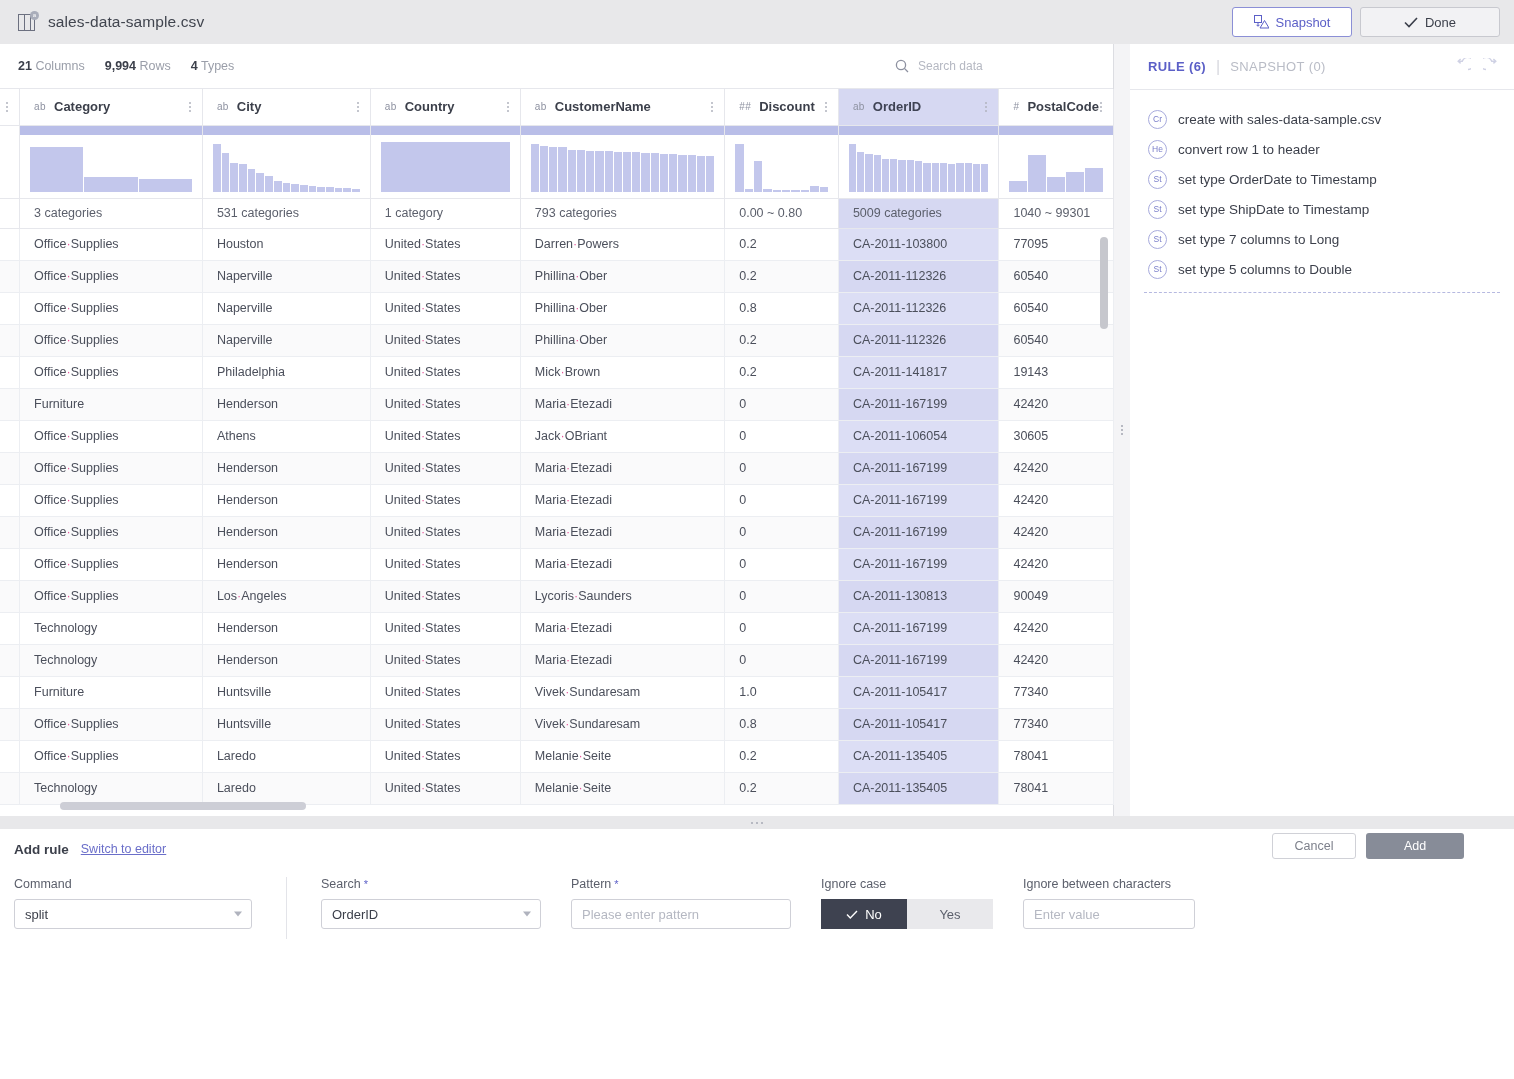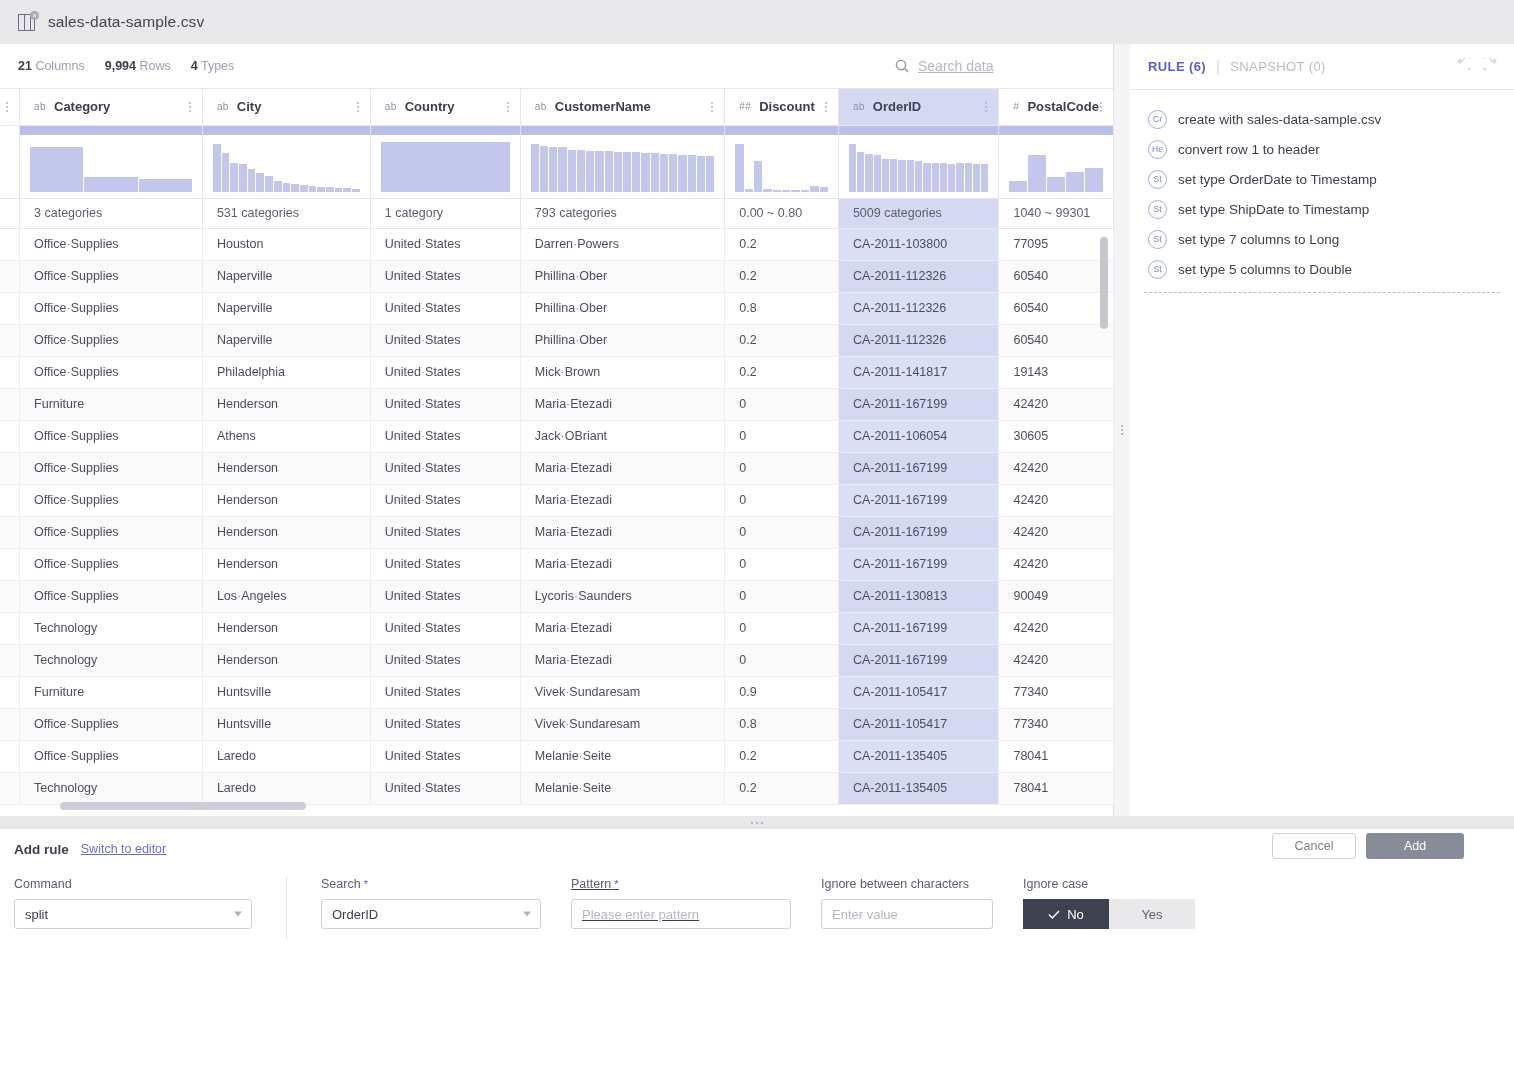--- a/index.html
+++ b/index.html
@@ -50,21 +50,21 @@
   .stats-row {
     height: 45px; display: flex; align-items: center; padding-left: 18px;
     border-bottom: 1px solid #e6e7ec; position: relative;
   }
   .stat { font-size: 12.5px; color: #9a9ea9; margin-right: 20px; }
   .stat b { color: #3b3f4a; font-weight: 700; }
   .search-box {
     position: absolute; left: 895px; top: 50%; transform: translateY(-50%);
     display: flex; align-items: center; gap: 9px;
   }
-  .search-box .ph { font-size: 14px; color: #b5b8c2; text-decoration: underline; }
+  .search-box .ph { font-size: 12px; color: #b5b8c2; }
   
   .tbl-wrap { position: relative; width: 1114px; height: 727px; overflow: hidden; }
   table.grid { border-collapse: collapse; table-layout: fixed; }
   .col-gut { width: 20px; }
   .hdr-row th {
     height: 36px; border-bottom: 1px solid #e6e7ec; border-right: 1px solid #e6e7ec;
     background: #fff; text-align: left; font-weight: 400; vertical-align: middle;
     position: relative;
   }
   .hdr-inner { display: flex; align-items: center; padding: 0 8px 0 14px; }
@@ -189,20 +189,36 @@
 </style>
 </head>
 <body>
 
 <div class="topbar">
   <div class="file-icon">
     <div class="grid"></div>
       <div class="badge">a</div>
   </div>
   <div class="file-title">sales-data-sample.csv</div>
+  <div class="topbar-actions">
+    <div class="btn-snapshot">
+      <svg width="15" height="14" viewBox="0 0 15 14">
+        <rect x="0.5" y="0.5" width="7" height="7" fill="none" stroke="#5b5fc7" stroke-width="1"></rect>
+        <path d="M4 8 L4 11 M2.5 9.8 L4 11.3 L5.5 9.8" stroke="#5b5fc7" stroke-width="1" fill="none"></path>
+        <path d="M6 13 L10.5 5.5 L15 13 Z" fill="none" stroke="#5b5fc7" stroke-width="1"></path>
+      </svg>
+      <span>Snapshot</span>
+    </div>
+    <div class="btn-done">
+      <svg width="14" height="11" viewBox="0 0 14 11">
+        <path d="M1 5.5 L5 9.5 L13 1" stroke="#3b3f4a" stroke-width="1.6" fill="none"></path>
+      </svg>
+      <span>Done</span>
+    </div>
+  </div>
 </div>
 
 <div class="data-pane">
   <div class="stats-row">
     <div class="stat">
       <b>21</b> <span>Columns</span>
     </div>
     <div class="stat">
       <b>9,994</b> <span>Rows</span>
     </div>
@@ -583,21 +599,21 @@
             <td>0</td>
             <td class="sel">CA-2011-167199</td>
             <td>42420</td>
           </tr>
           <tr>
             <td class="col-gut " style="width: 20px;"></td>
             <td>Furniture</td>
             <td>Huntsville</td>
             <td>United<span class="ws">·</span>States</td>
             <td>Vivek<span class="ws">·</span>Sundaresam</td>
-            <td>0.9</td>
+            <td>1.0</td>
             <td class="sel">CA-2011-105417</td>
             <td>77340</td>
           </tr>
           <tr>
             <td class="col-gut " style="width: 20px;"></td>
             <td>Office<span class="ws">·</span>Supplies</td>
             <td>Huntsville</td>
             <td>United<span class="ws">·</span>States</td>
             <td>Vivek<span class="ws">·</span>Sundaresam</td>
             <td>0.8</td>
@@ -714,38 +730,38 @@
     <div class="vsep" style="margin:0 34px;"></div>
     <div class="field" style="width:220px;">
       <label class="flabel">
         <span>Search</span><span class="req">&nbsp;*</span>
       </label>
       <div class="fsel">
         <span>OrderID</span>
         <span class="caret"></span>
       </div>
     </div>
-    <div class="field" style="width:220px; margin-left:30px;text-decoration:underline;">
+    <div class="field" style="width:220px; margin-left:30px;">
       <label class="flabel">
         <span>Pattern</span><span class="req">&nbsp;*</span>
       </label>
       <div class="finput ph">Please enter pattern</div>
-    </div>
-    <div class="field" style="width:172px; margin-left:30px;">
-      <label class="flabel">Ignore between characters</label>
-      <div class="finput ph">Enter value</div>
     </div>
     <div class="field" style="width:172px; margin-left:30px;">
       <label class="flabel">Ignore case</label>
       <div class="toggle">
         <div class="tg on">
           <svg width="12" height="9" viewBox="0 0 12 9">
             <path d="M1 4.6 L4.3 8 L11 1" stroke="#fff" stroke-width="1.4" fill="none"></path>
           </svg>
           <span>No</span>
         </div>
         <div class="tg off">
           <span>Yes</span>
         </div>
       </div>
     </div>
+    <div class="field" style="width:172px; margin-left:30px;">
+      <label class="flabel">Ignore between characters</label>
+      <div class="finput ph">Enter value</div>
+    </div>
   </div>
 </div>
 
 </body></html>

